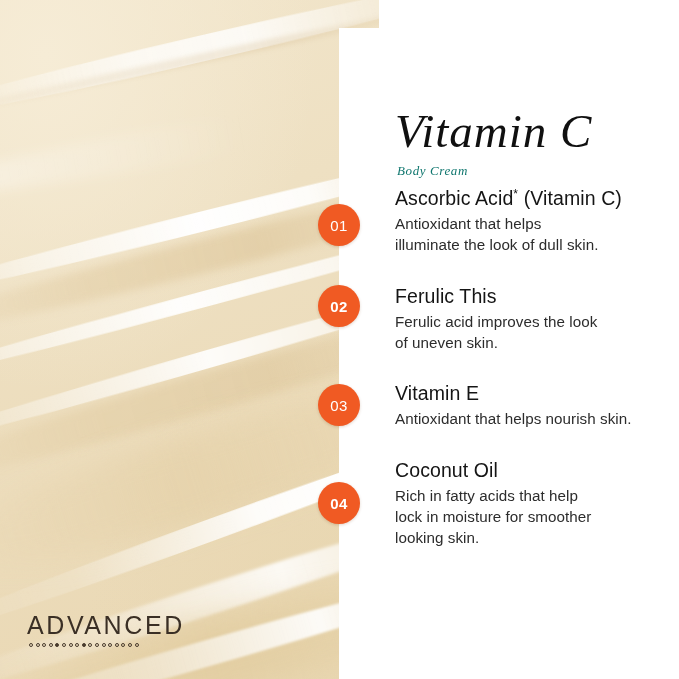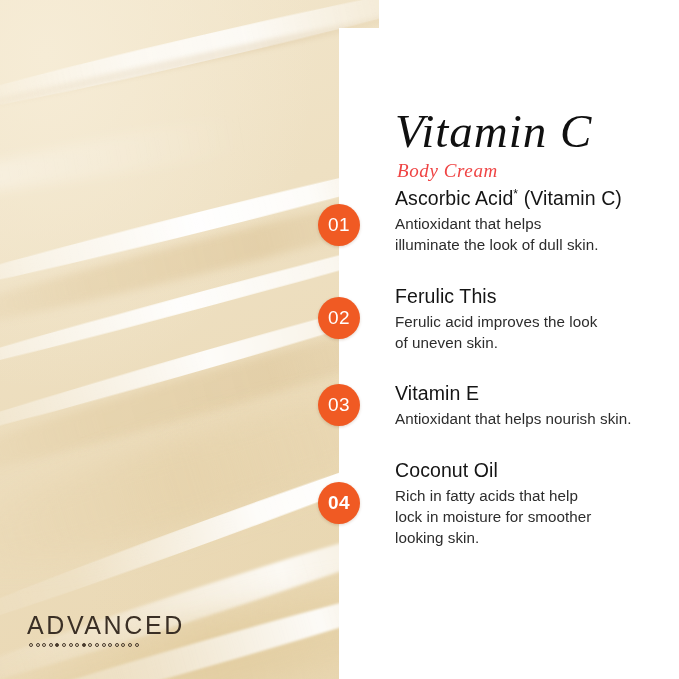--- a/index.html
+++ b/index.html
@@ -241,23 +241,23 @@
     font-style: italic;
     font-size: 47px;
     line-height: 50px;
     color: #101010;
     letter-spacing: 1px;
     white-space: nowrap;
   }
   #product-subtitle {
     font-family: "Liberation Serif", serif;
     font-style: italic;
-    font-size: 19px;
+    font-size: 13px;
     line-height: 22px;
-    color: #ef4444;
+    color: #0f766e;
     letter-spacing: .6px;
     margin-top: 4px;
     margin-left: 2px;
   }
 
   
   .ingredient {
     position: absolute;
     left: 56px;
     width: 286px;
@@ -285,21 +285,21 @@
   .ing-desc span { display: block; white-space: nowrap; }
 
   
   .badge {
     position: absolute;
     width: 42px;
     height: 42px;
     border-radius: 50%;
     background: #f05a23;
     color: #ffffff;
-    font-size: 19px;
+    font-size: 15px;
     font-weight: 500;
     letter-spacing: .4px;
     display: flex;
     align-items: center;
     justify-content: center;
     box-shadow: 0 1px 3px rgba(120,60,20,0.22);
     z-index: 5;
     text-align: center;
   }
 
@@ -369,21 +369,21 @@
 
   <div class="badge" style="left:318px; top:204px;">01</div>
   <div class="ingredient" style="left:395px; top:186px;">
     <div class="ing-name"><span>Ascorbic Acid</span><sup>*</sup><span> (Vitamin C)</span></div>
     <div class="ing-desc">
       <span>Antioxidant that helps</span>
       <span>illuminate the look of dull skin.</span>
     </div>
   </div>
 
-  <div class="badge" style="left:318px; top:297px;">02</div>
+  <div class="badge" style="left:318px; top:285px;font-weight:bold;">02</div>
   <div class="ingredient" style="left:395px; top:284px;">
     <div class="ing-name"><span>Ferulic This</span><sup></sup><span></span></div>
     <div class="ing-desc">
       <span>Ferulic acid improves the look</span>
       <span>of uneven skin.</span>
     </div>
   </div>
 
   <div class="badge" style="left:318px; top:384px;">03</div>
   <div class="ingredient" style="left:395px; top:381px;">

